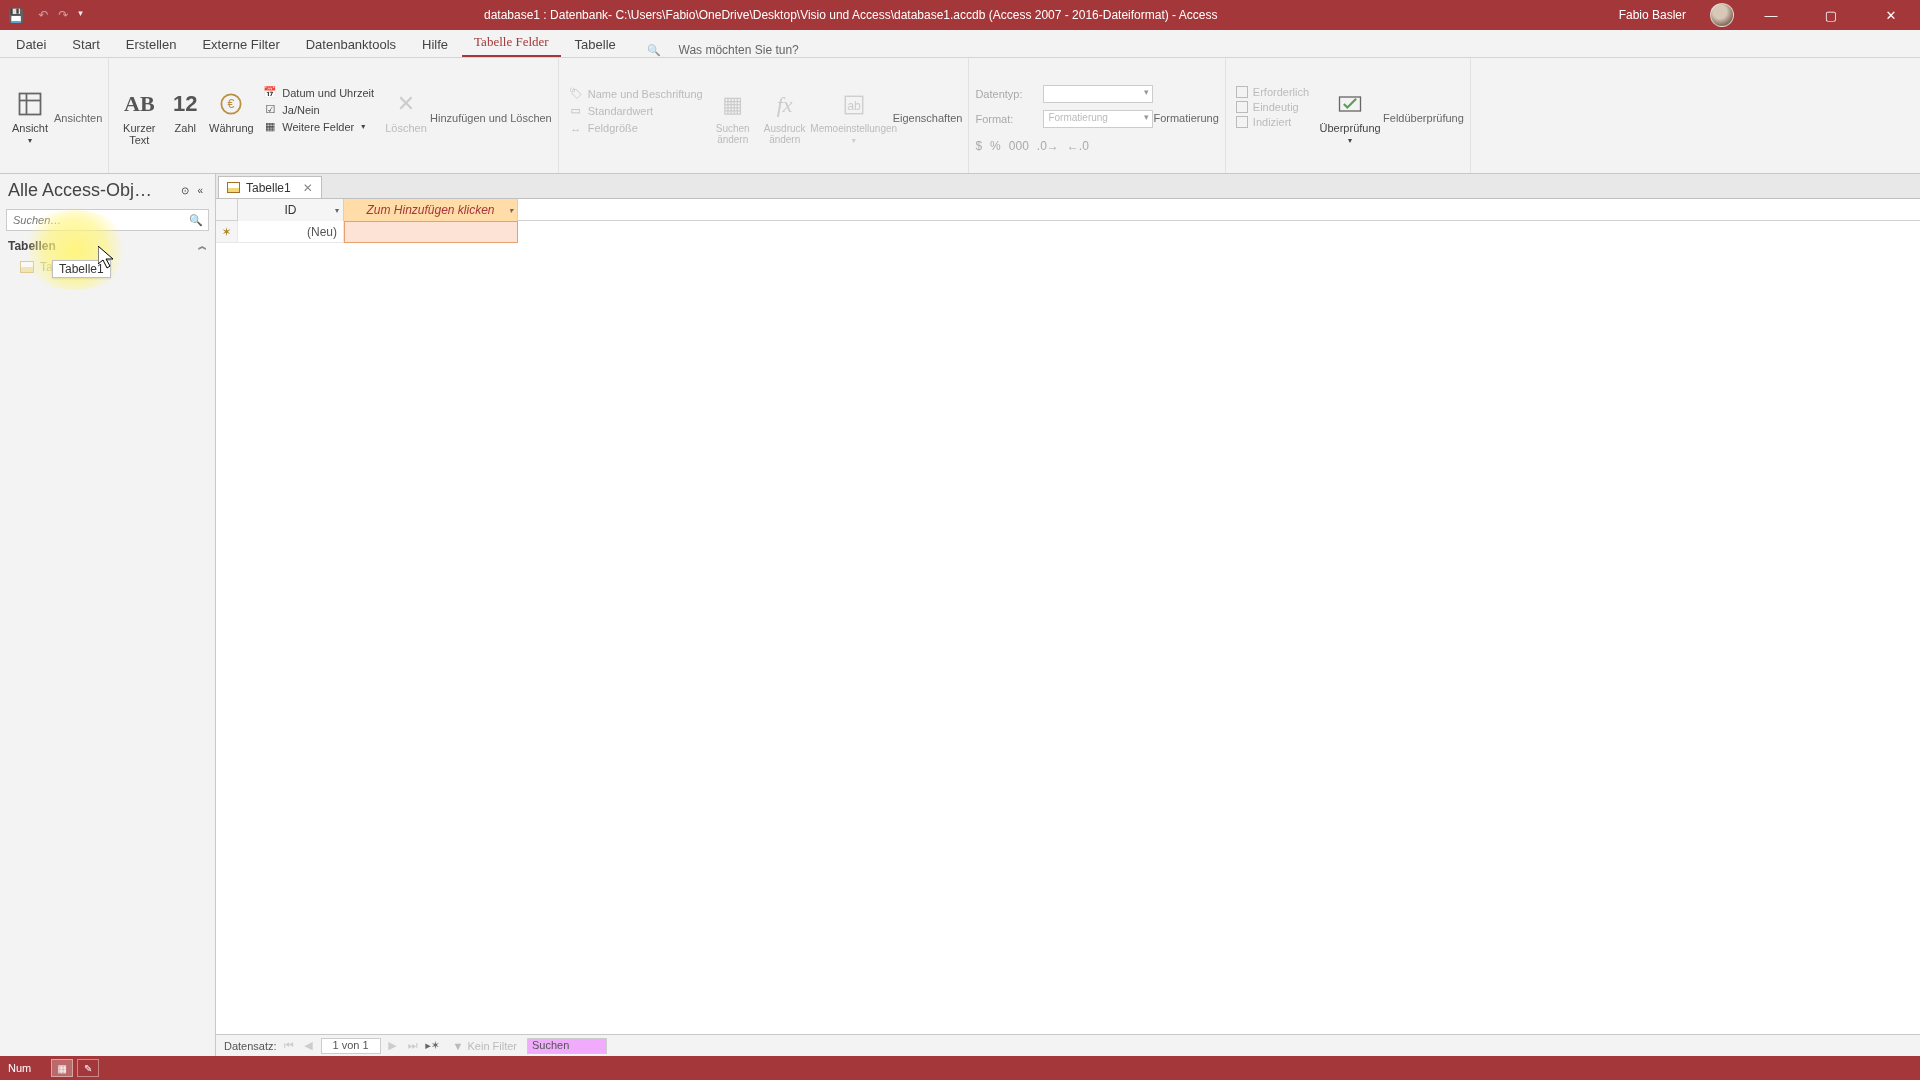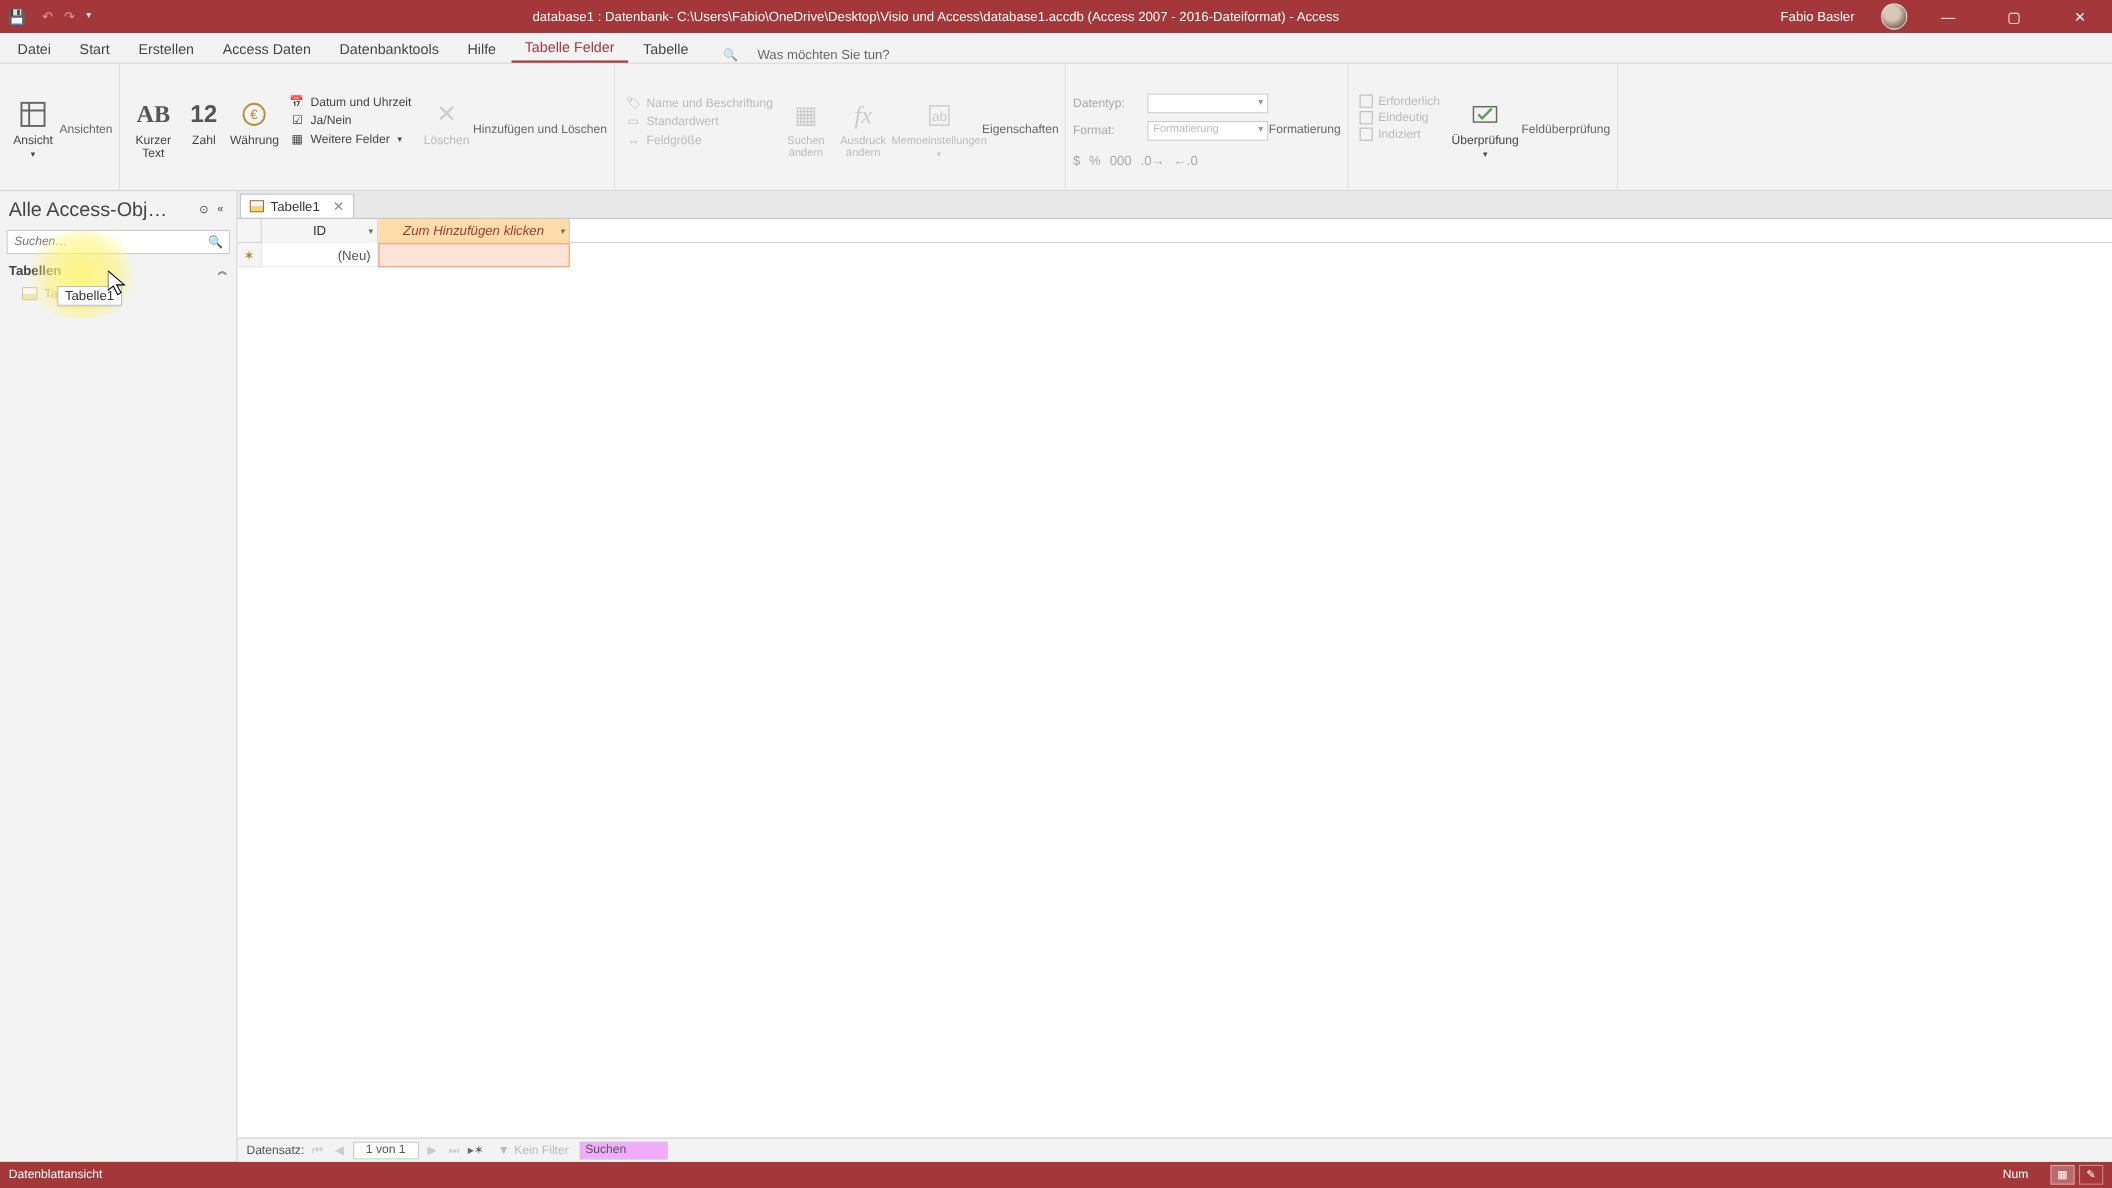--- a/index.html
+++ b/index.html
@@ -12,21 +12,21 @@
   .titlebar-qat span { opacity: .5; }
   .titlebar-center { flex: 1; text-align: center; padding: 0 10px; white-space: nowrap; overflow: hidden; text-overflow: ellipsis; }
   .titlebar-right { display: flex; align-items: center; gap: 14px; padding-right: 6px; }
   .user-info { display: flex; align-items: center; gap: 24px; }
   .avatar { width: 24px; height: 24px; border-radius: 50%; background: radial-gradient(circle at 40% 35%, #d8c8b8 35%, #8a7060 70%); border: 1px solid rgba(255,255,255,.6); }
   .winbtn { width: 46px; height: 30px; display: flex; align-items: center; justify-content: center; font-size: 13px; }
 
   
   .ribbon-tabs { height: 28px; background: #f3f3f3; display: flex; align-items: flex-end; padding-left: 4px; border-bottom: 1px solid #d4d4d4; gap: 2px; }
   .ribbon-tab { padding: 5px 12px 5px; font-size: 13px; color: #444; cursor: pointer; }
-  .ribbon-tab.active { color: #a4373a; border-bottom: 2px solid #a4373a; font-weight: 500; }
+  .ribbon-tab.active { color: #a4373a; border-bottom: 2px solid #a4373a; font-weight: 500; font-family: Liberation Serif, serif; }
   .tell-me { display: flex; align-items: center; gap: 17px; margin-left: 18px; color: #666; font-size: 12px; }
   .tell-me-icon::before { content: "🔍"; font-size: 11px; opacity: .6; }
 
   
   .ribbon { height: 116px; background: #f3f3f3; display: flex; border-bottom: 1px solid #c8c8c8; }
   .ribbon-group { display: flex; flex-direction: row; align-items: center; padding: 4px 6px 2px; border-right: 1px solid #e1e1e1; }
   .ribbon-group-row { display: flex; align-items: flex-start; gap: 4px; flex: 1; }
   .ribbon-group-label { font-size: 11px; color: #666; padding-top: 2px; }
   .big-btn { display: flex; flex-direction: column; align-items: center; width: 48px; padding: 4px 2px; gap: 2px; text-align: center; font-size: 11px; color: #444; }
   .big-btn.disabled, .small-btn.disabled, .stacked .line.disabled { color: #bbb; }
@@ -119,21 +119,21 @@
     <div class="winbtn">—</div>
     <div class="winbtn">▢</div>
     <div class="winbtn closebtn">✕</div>
   </div>
 </div>
 
 <div class="ribbon-tabs">
   <div class="ribbon-tab">Datei</div>
   <div class="ribbon-tab">Start</div>
   <div class="ribbon-tab">Erstellen</div>
-  <div class="ribbon-tab">Access Daten</div>
+  <div class="ribbon-tab">Externe Filter</div>
   <div class="ribbon-tab">Datenbanktools</div>
   <div class="ribbon-tab">Hilfe</div>
   <div class="ribbon-tab active">Tabelle Felder</div>
   <div class="ribbon-tab">Tabelle</div>
   <div class="tell-me">
     <span class="tell-me-icon"></span>
     <span>Was möchten Sie tun?</span>
   </div>
 </div>
 
@@ -357,19 +357,18 @@
 
 <div class="highlight-bubble"></div>
 <div class="tooltip-box">Tabelle1</div>
 <div class="cursor-arrow">
   <svg width="20" height="26">
       <path d="M0 0 L0 18 L5 14 L9 22 L12 20 L8 13 L15 13 Z" fill="#fff" stroke="#000" stroke-width="1"></path>
     </svg>
 </div>
 
 <div class="statusbar">
-  <div class="left">Datenblattansicht</div>
   <span style="margin-right:20px;">Num</span>
   <div class="viewbtns">
     <div class="vb active">▦</div>
     <div class="vb">✎</div>
   </div>
 </div>
 
 </body></html>

